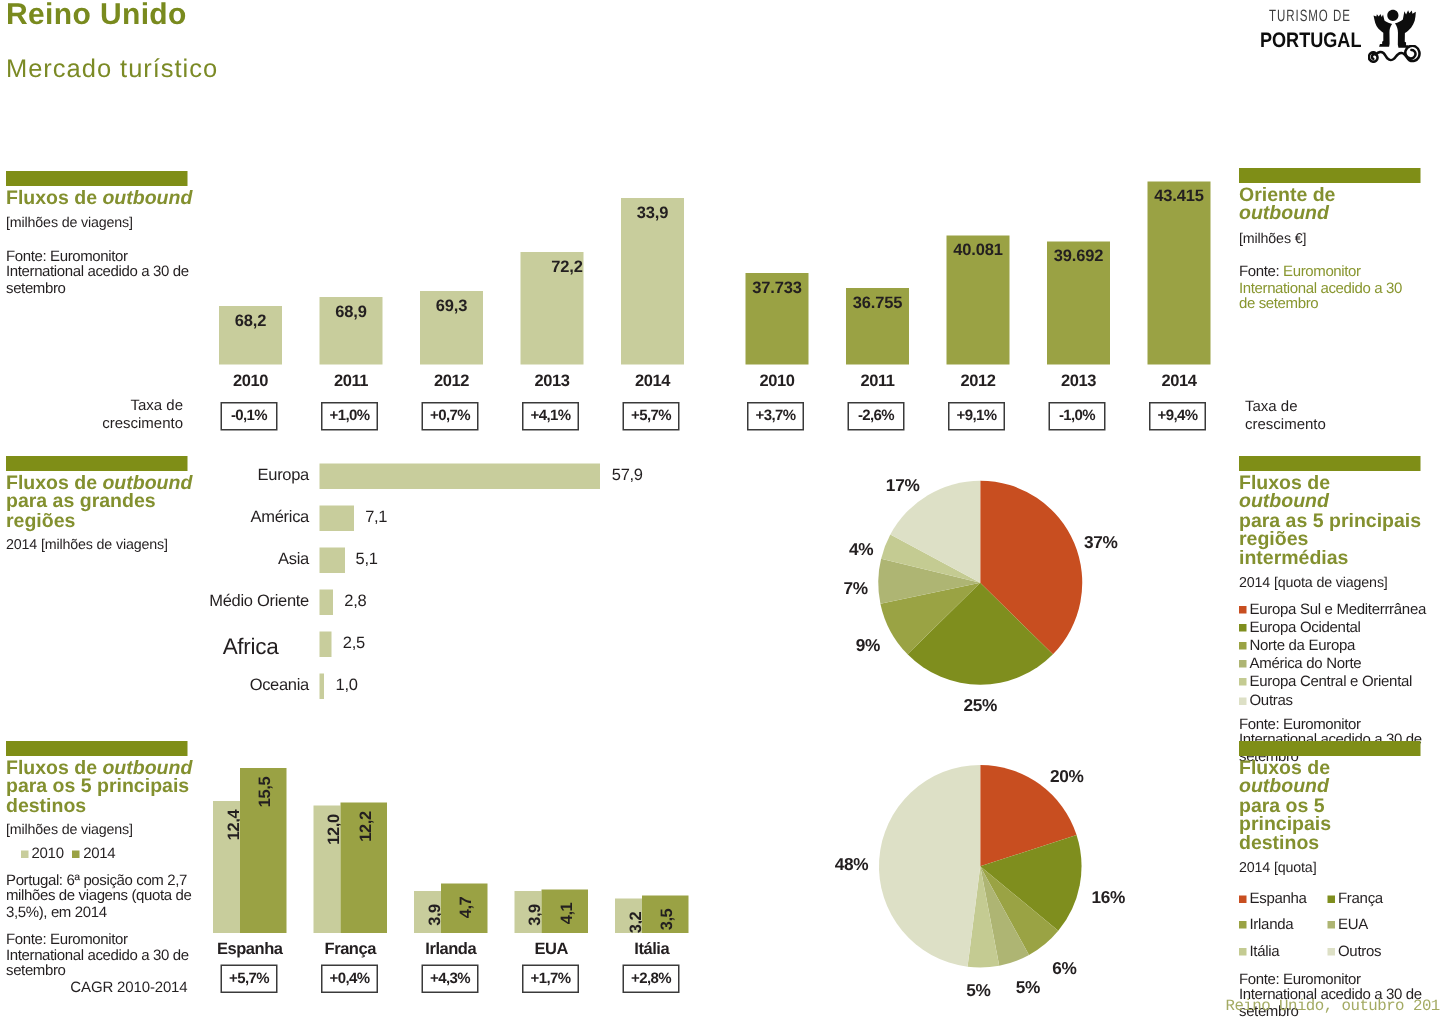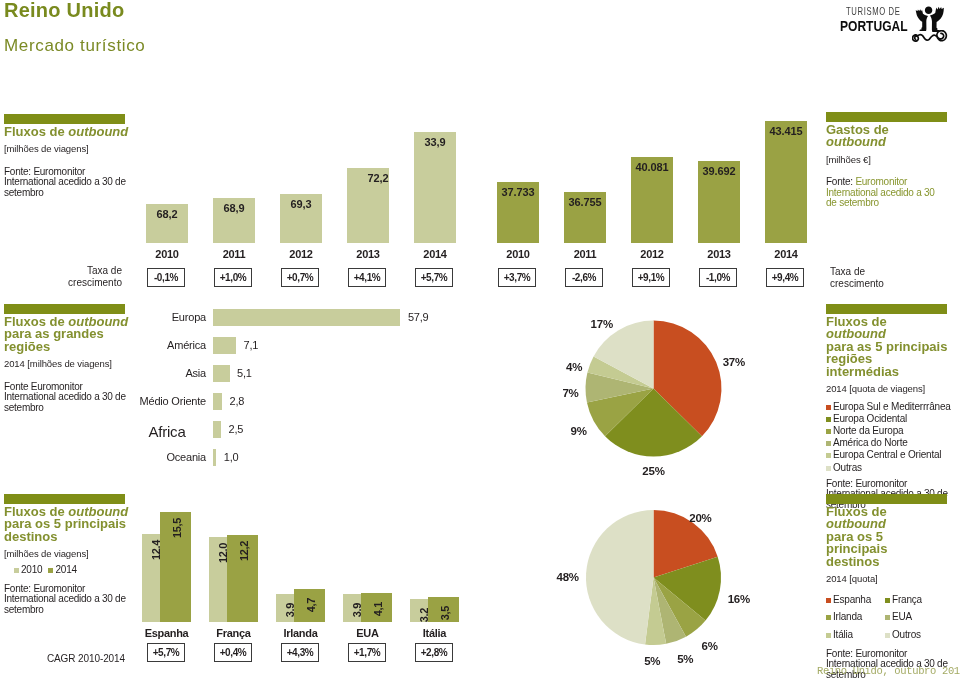--- a/index.html
+++ b/index.html
@@ -59,31 +59,30 @@
 <div class="abs" style="left:4px;top:114px;width:126px;">
   <div class="sec-bar"></div>
   <div class="sec-title"><span>Fluxos de </span><i>outbound</i></div>
   <div class="sec-unit">[milhões de viagens]</div>
   <div class="sec-src">Fonte: Euromonitor International acedido a 30 de setembro</div>
 </div>
 <div class="abs" style="left:60px;top:265px;width:62px;font-size:10px;color:#231F20;line-height:11.8px;text-align:right;box-sizing:border-box;">Taxa de crescimento</div>
 
 <div class="abs" style="left:826px;top:112px;width:118px;">
   <div class="sec-bar"></div>
-  <div class="sec-title"><span>Gastos de </span><i>outbound</i></div>
+  <div class="sec-title"><span>Oriente de </span><i>outbound</i></div>
   <div class="sec-unit">[milhões €]</div>
   <div class="sec-src"><span>Fonte: </span><span style="color:#88962F;">Euromonitor International acedido a 30 de setembro</span></div>
 </div>
 <div class="abs" style="left:830px;top:266px;width:64px;font-size:10px;color:#231F20;line-height:11.8px;">Taxa de crescimento</div>
 
 <div class="abs" style="left:4px;top:304px;width:126px;">
   <div class="sec-bar"></div>
   <div class="sec-title"><span>Fluxos de </span><i>outbound</i><br><span>para as grandes regiões</span></div>
   <div class="sec-unit">2014 [milhões de viagens]</div>
-  <div class="sec-src">Fonte Euromonitor International acedido a 30 de setembro</div>
 </div>
 
 <div class="abs" style="left:826px;top:304px;width:122px;">
   <div class="sec-bar"></div>
   <div class="sec-title"><span>Fluxos de </span><i>outbound</i><br><span>para as 5 principais</span><br><span>regiões intermédias</span></div>
   <div class="sec-unit">2014 [quota de viagens]</div>
   <div id="legend-intermediate" style="margin-top:6px;">
       <div class="legitem"><span class="swatch" style="background:#C84E20;"></span><span>Europa Sul e Mediterrrânea</span></div>
       <div class="legitem"><span class="swatch" style="background:#7F8E1E;"></span><span>Europa Ocidental</span></div>
       <div class="legitem"><span class="swatch" style="background:#9AA344;"></span><span>Norte da Europa</span></div>
@@ -92,20 +91,21 @@
       <div class="legitem"><span class="swatch" style="background:#DDE0C6;"></span><span>Outras</span></div>
     </div>
   <div class="sec-src" style="margin-top:5px;">Fonte: Euromonitor International acedido a 30 de setembro</div>
 </div>
 
 <div class="abs" style="left:4px;top:494px;width:126px;">
   <div class="sec-bar"></div>
   <div class="sec-title"><span>Fluxos de </span><i>outbound</i><br><span>para os 5 principais</span><br><span>destinos</span></div>
   <div class="sec-unit">[milhões de viagens]</div>
   <div id="legend-years" style="margin-top:-1px;padding-left:10px;"><span class="legitem" style="display:inline-block;margin-right:6px;font-size:10px;"><span class="swatch" style="background:#C8CD9C;"></span><span>2010</span></span><span class="legitem" style="display:inline-block;margin-right:6px;font-size:10px;"><span class="swatch" style="background:#9AA244;"></span><span>2014</span></span></div>
+  <div class="sec-src" style="margin-top:6px;line-height:10.8px;">Portugal: 6ª posição com 2,7 milhões de viagens (quota de 3,5%), em 2014</div>
   <div class="sec-src" style="margin-top:7px;line-height:10.8px;">Fonte: Euromonitor International acedido a 30 de setembro</div>
 </div>
 <div class="abs" style="left:4px;top:653px;width:121px;font-size:10px;color:#231F20;text-align:right;letter-spacing:-0.1px;box-sizing:border-box;">CAGR 2010-2014</div>
 
 <div class="abs" style="left:826px;top:494px;width:122px;">
   <div class="sec-bar"></div>
   <div class="sec-title"><span>Fluxos de </span><i>outbound</i><br><span>para os 5 principais</span><br><span>destinos</span></div>
   <div class="sec-unit">2014 [quota]</div>
   <div id="legend-destinations" style="margin-top:6px;">
       <div style="display:flex;">
@@ -245,19 +245,19 @@
   </div>
 <div class="abs" id="chart-pie2" style="left:530px;top:492px;width:290px;height:185px;">
     <svg width="290" height="185" style="position:absolute;left:0;top:0;">
       <path d="M 123.5 85.5 L 123.50 18.00 A 67.5 67.5 0 0 1 187.70 64.64 Z" fill="#C84E20"></path>
       <path d="M 123.5 85.5 L 187.70 64.64 A 67.5 67.5 0 0 1 175.51 128.53 Z" fill="#7F8E1E"></path>
       <path d="M 123.5 85.5 L 175.51 128.53 A 67.5 67.5 0 0 1 156.02 144.65 Z" fill="#9AA344"></path>
       <path d="M 123.5 85.5 L 156.02 144.65 A 67.5 67.5 0 0 1 136.15 151.80 Z" fill="#AEB573"></path>
       <path d="M 123.5 85.5 L 136.15 151.80 A 67.5 67.5 0 0 1 115.04 152.47 Z" fill="#C4CB92"></path>
       <path d="M 123.5 85.5 L 115.04 152.47 A 67.5 67.5 0 0 1 123.50 18.00 Z" fill="#DDE0C6"></path>
     </svg>
-    <div class="pielbl" style="position:absolute;left:159.2px;top:20.8px;width:44px;height:11px;line-height:11px;text-align:left;">20%</div>
+    <div class="pielbl" style="position:absolute;left:159.2px;top:20.8px;width:44px;height:11px;line-height:11px;text-align:center;">20%</div>
     <div class="pielbl" style="position:absolute;left:186.9px;top:101.5px;width:44px;height:11px;line-height:11px;text-align:center;">16%</div>
     <div class="pielbl" style="position:absolute;left:157.6px;top:148.8px;width:44px;height:11px;line-height:11px;text-align:center;">6%</div>
     <div class="pielbl" style="position:absolute;left:133.3px;top:161.8px;width:44px;height:11px;line-height:11px;text-align:center;">5%</div>
     <div class="pielbl" style="position:absolute;left:100.3px;top:164.0px;width:44px;height:11px;line-height:11px;text-align:center;">5%</div>
     <div class="pielbl" style="position:absolute;left:15.7px;top:79.5px;width:44px;height:11px;line-height:11px;text-align:center;">48%</div>
   </div>
 
 </body></html>

